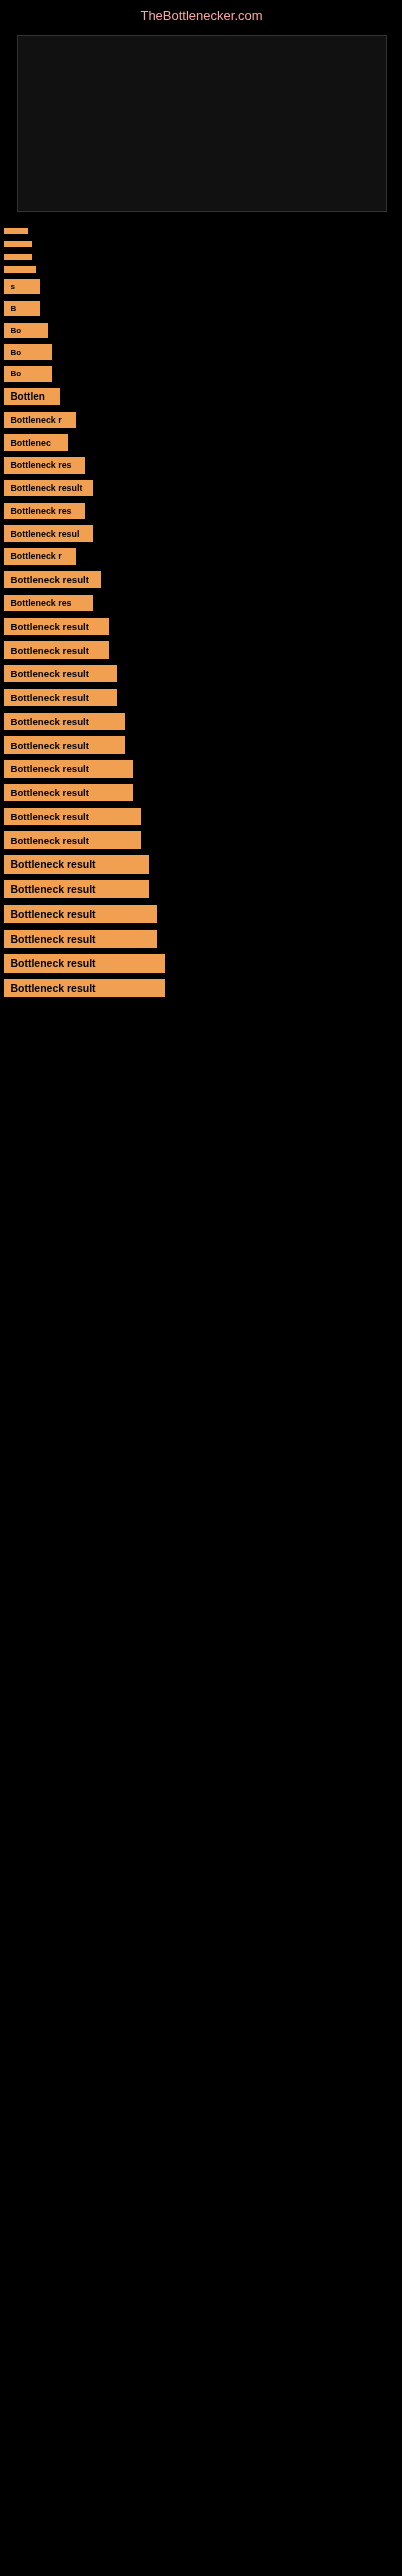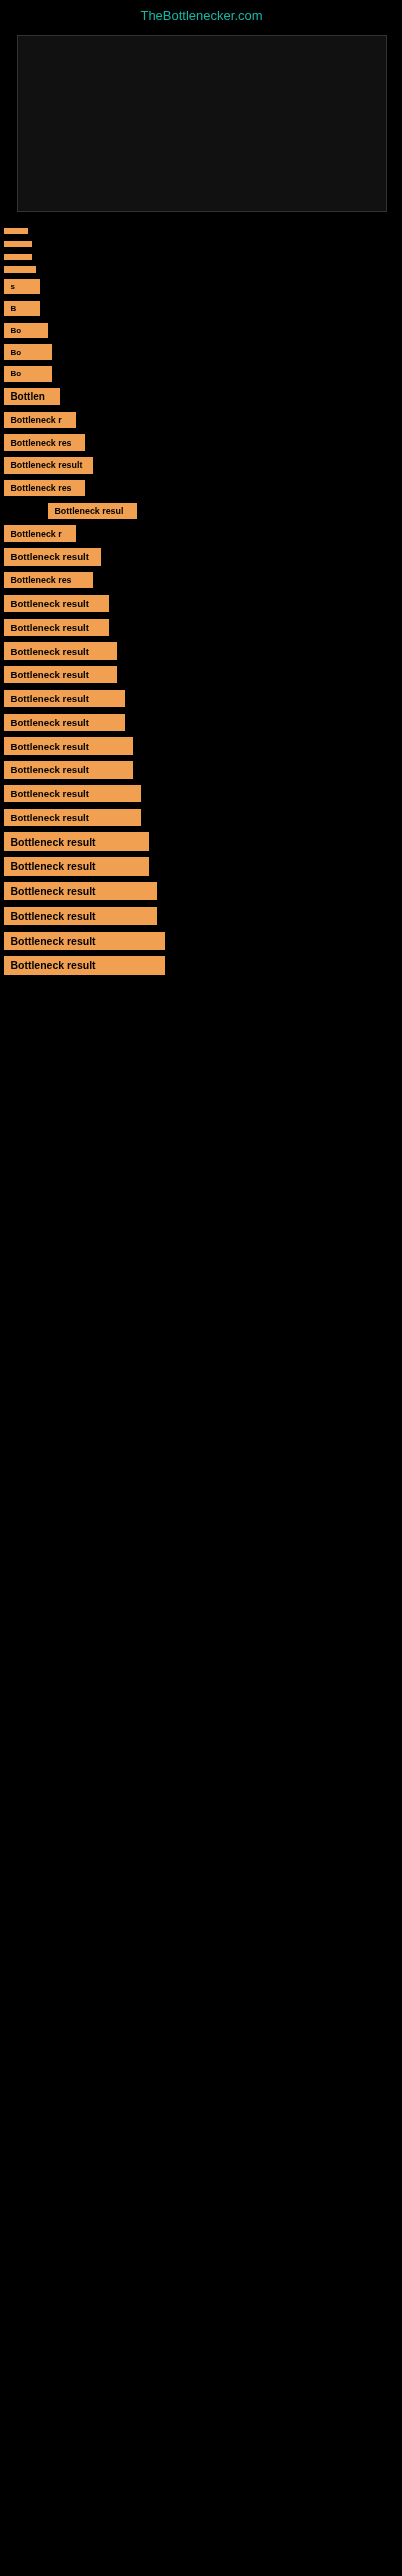--- a/index.html
+++ b/index.html
@@ -9,21 +9,21 @@
     }
     body {
       background-color: #000000;
       width: 403px;
       min-height: 2576px;
       font-family: Arial, sans-serif;
       position: relative;
     }
     .site-title {
       text-align: center;
-      color: #14b8a6;
+      color: #fca5a5;
       font-size: 13px;
       padding: 8px 0 4px 0;
     }
     .chart-area {
       width: 370px;
       height: 177px;
       margin: 8px auto;
       background-color: #111111;
       border: 0.8px solid #333;
     }
@@ -103,29 +103,32 @@
       <div class="result-item" style="margin-bottom: 6.4px;">
         <div class="result-bar bar-w6">Bo</div>
       </div>
       <div class="result-item" style="margin-bottom: 6.4px;">
         <div class="result-bar bar-w7">Bottlen</div>
       </div>
       <div class="result-item" style="margin-bottom: 6.4px;">
         <div class="result-bar bar-w9">Bottleneck r</div>
       </div>
       <div class="result-item" style="margin-bottom: 6.4px;">
+        <div class="result-bar bar-w8">Bottlenec</div>
+      </div>
+      <div class="result-item" style="margin-bottom: 6.4px;">
         <div class="result-bar bar-w10">Bottleneck res</div>
       </div>
       <div class="result-item" style="margin-bottom: 6.4px;">
         <div class="result-bar bar-w11">Bottleneck result</div>
       </div>
       <div class="result-item" style="margin-bottom: 6.4px;">
         <div class="result-bar bar-w10">Bottleneck res</div>
       </div>
-      <div class="result-item" style="margin-bottom: 6.4px; margin-left: 44px;">
+      <div class="result-item" style="margin-bottom: 6.4px;">
         <div class="result-bar bar-w11">Bottleneck resul</div>
       </div>
       <div class="result-item" style="margin-bottom: 6.4px;">
         <div class="result-bar bar-w9">Bottleneck r</div>
       </div>
       <div class="result-item" style="margin-bottom: 6.4px;">
         <div class="result-bar bar-w12">Bottleneck result</div>
       </div>
       <div class="result-item" style="margin-bottom: 6.4px;">
         <div class="result-bar bar-w11">Bottleneck res</div>

